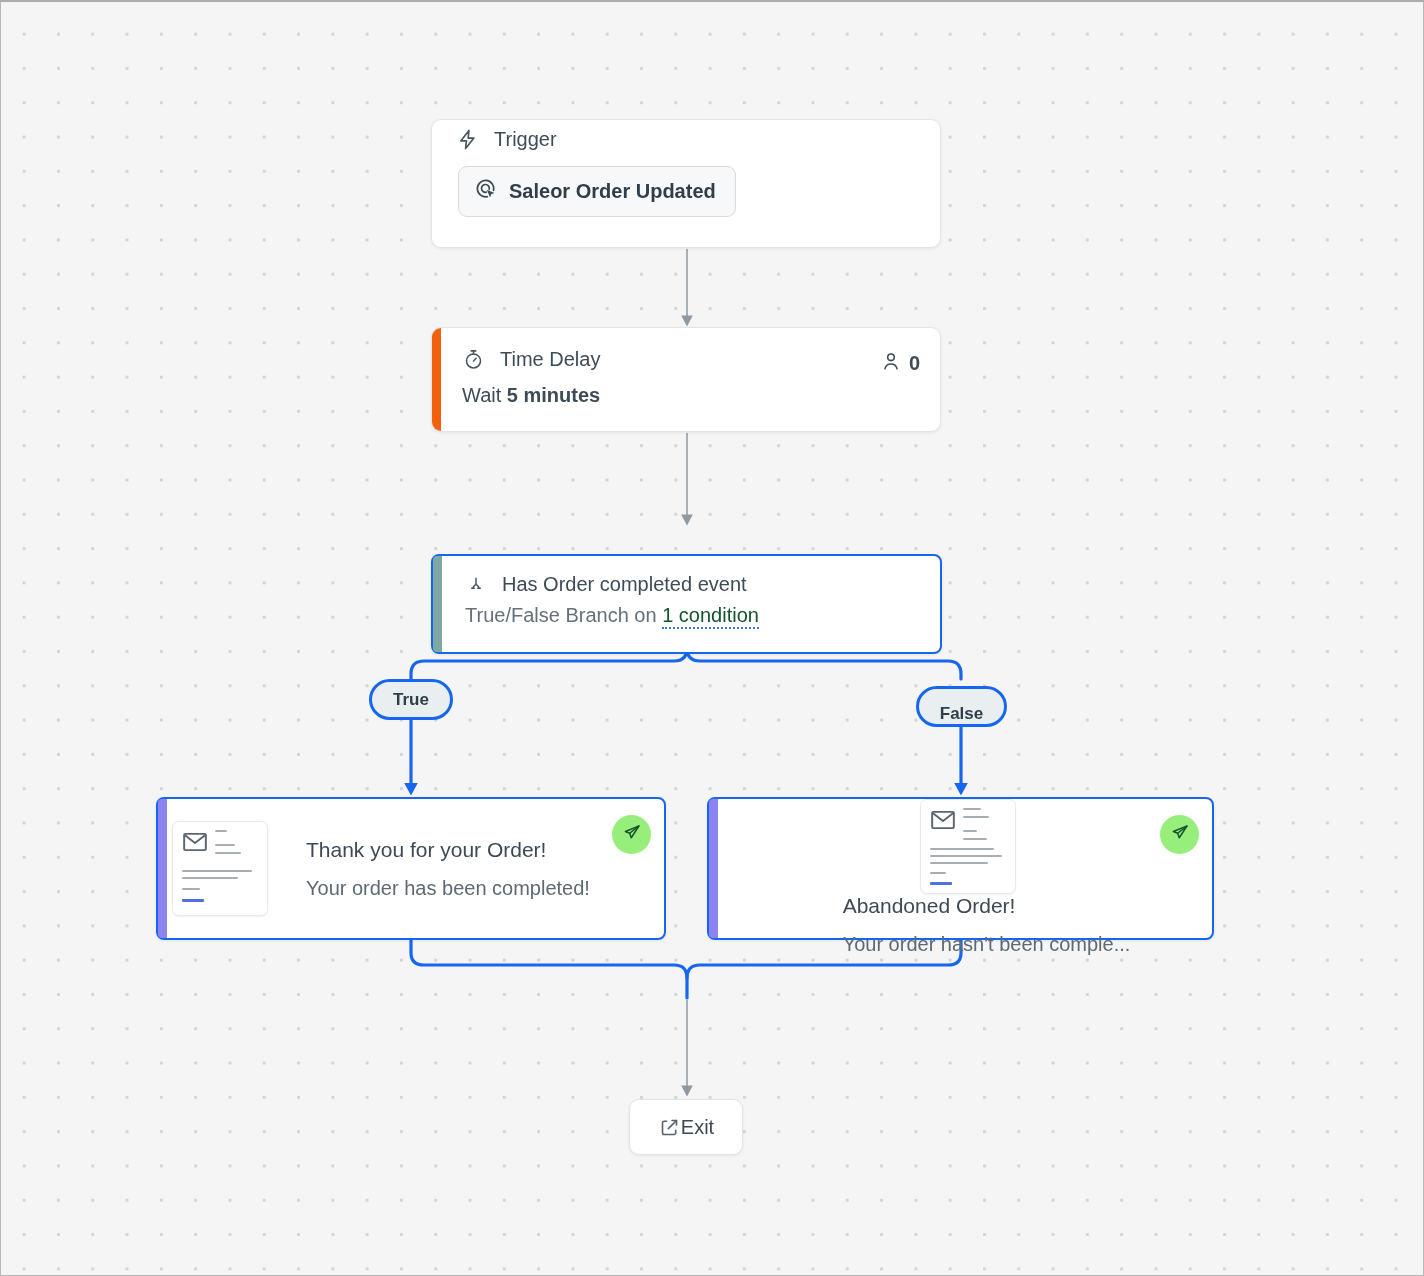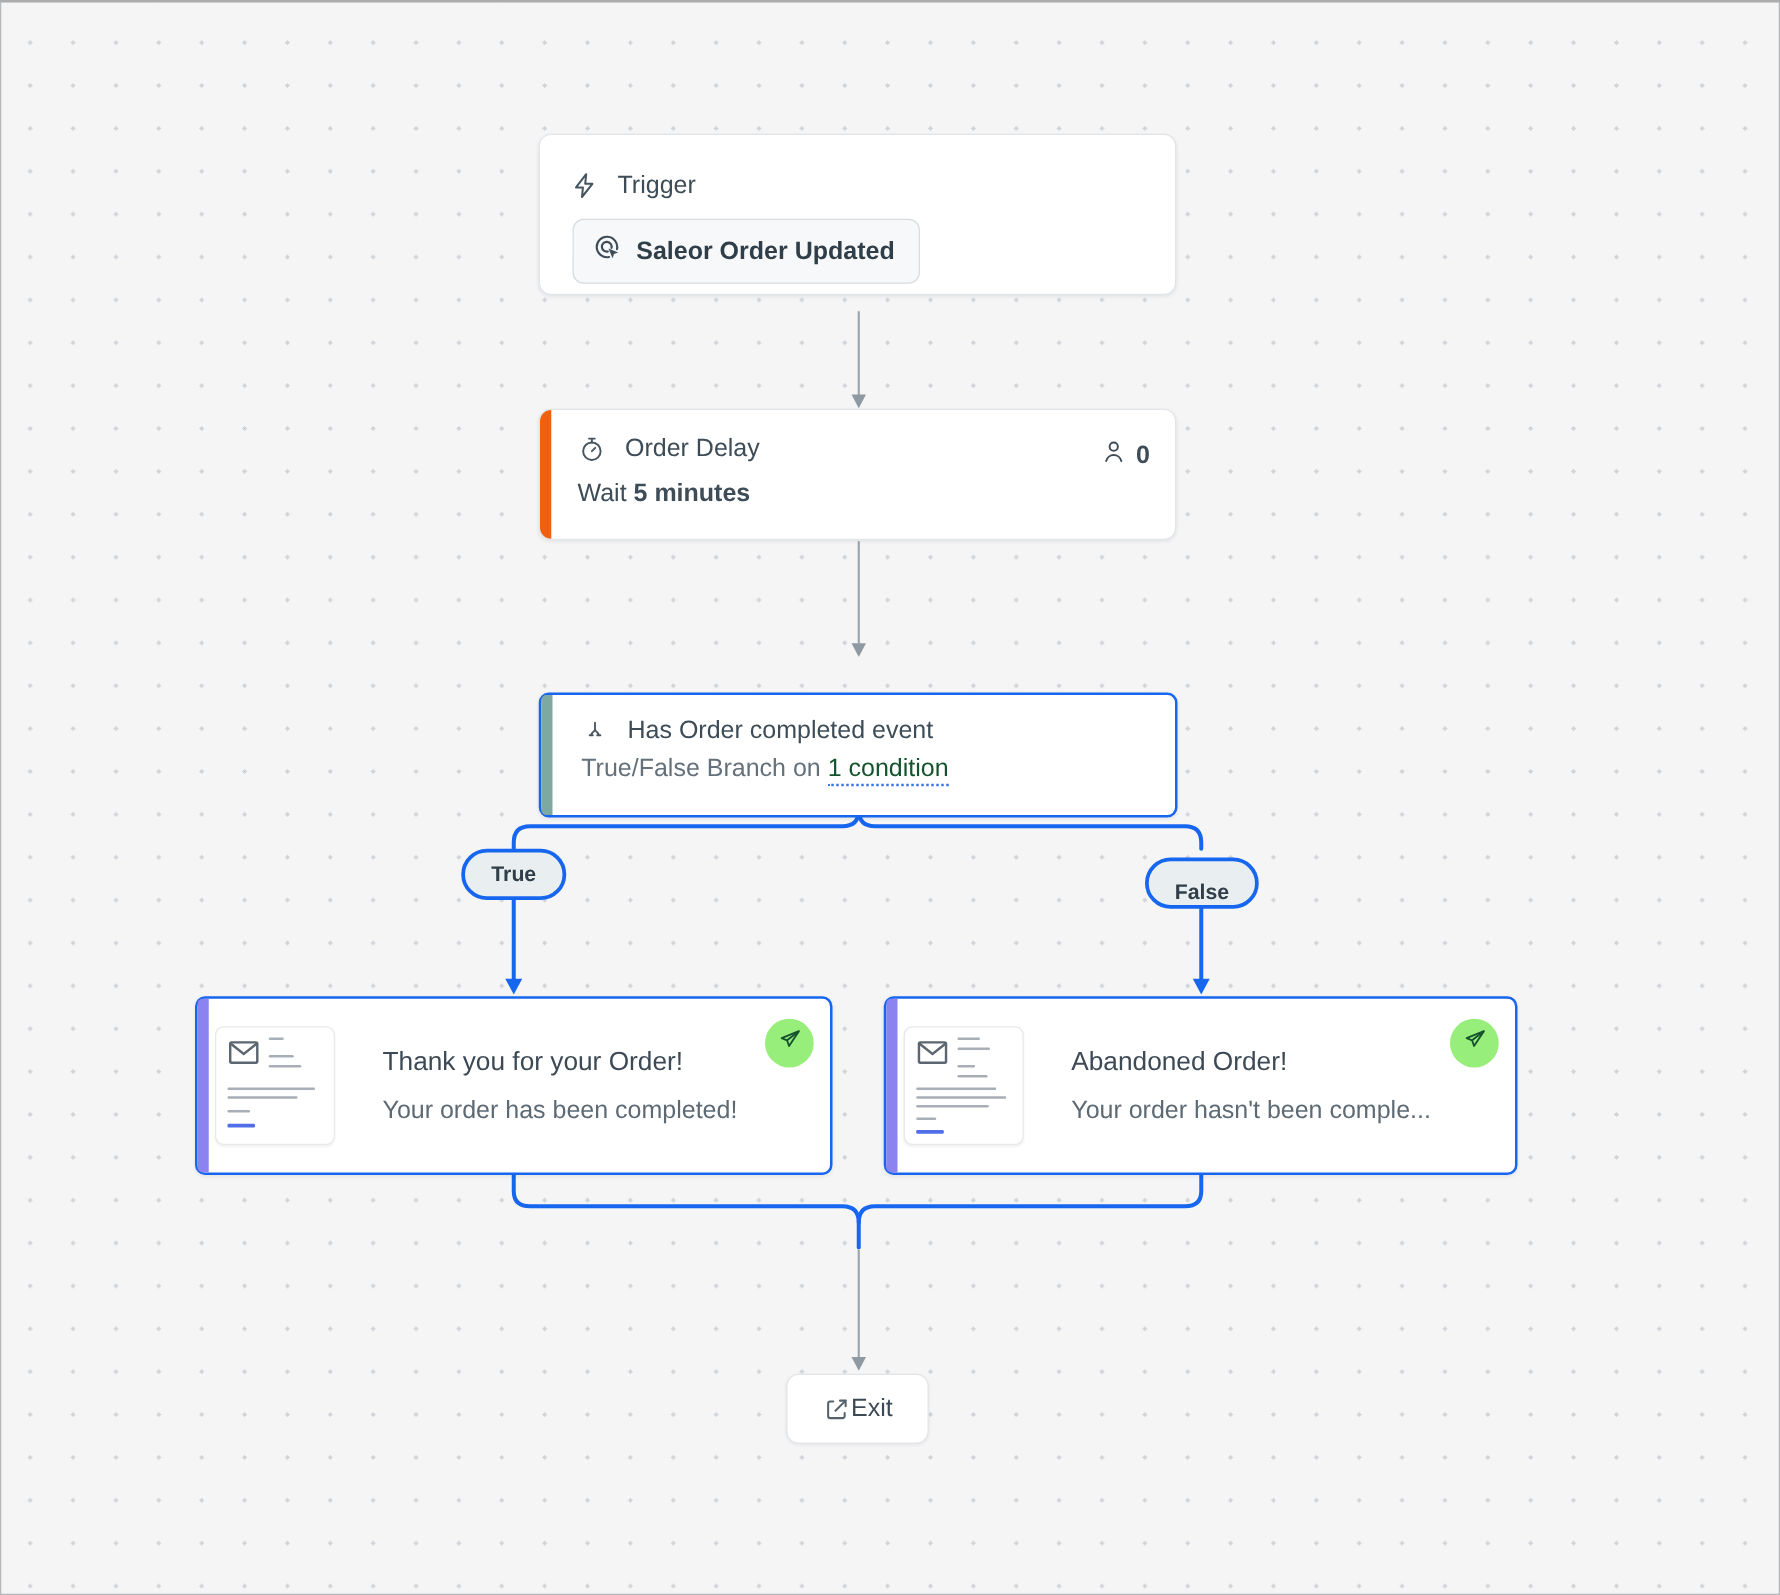--- a/index.html
+++ b/index.html
@@ -28,21 +28,21 @@
   }
   .plain-border{border:1px solid #e2e5e8;border-radius:10px;}
   .selected{border:2.5px solid #1766ef;border-radius:8px;}
 
   .stripe{position:absolute;left:0;top:0;bottom:0;width:9px;}
   .stripe.orange{background:#f2600e;border-radius:9px 0 0 9px;}
   .stripe.teal{background:#7ea9a3;border-radius:4px 0 0 4px;}
   .stripe.purple{background:#8b83f0;border-radius:4px 0 0 4px;}
 
   
-  .trigger-node{left:430px;top:105px;width:510px;height:129px;padding:29px 24px;}
+  .trigger-node{left:430px;top:117px;width:510px;height:129px;padding:8px 24px;}
   .node-header{display:flex;align-items:center;gap:15px;color:#3d4c56;font-size:20px;}
   .node-header .icon{display:flex;color:#46555f;}
   .trigger-btn{
     display:inline-flex;align-items:center;gap:11px;
     margin-top:15px;margin-left:2px;padding:10px 19px 10px 15px;
     background:#f7f8f9;border:1px solid #d8dcdf;border-radius:9px;
     font-size:20px;font-weight:bold;color:#2f3e48;cursor:pointer;
   }
 
   
@@ -63,21 +63,21 @@
     display:flex;align-items:center;justify-content:center;
     background:#e9eef0;border:3.2px solid #1766ef;border-radius:21px;
     font-size:17px;font-weight:bold;color:#2f3e48;
   }
   .pill-true{left:368px;top:677px;width:84px;}
   .pill-false{left:915px;top:684px;width:91px;align-items:flex-end;}
 
   
   .email-node{top:795px;height:143px;display:flex;align-items:center;padding-left:14px;}
   .email-true-node{left:155px;width:510px;}
-  .email-false-node{left:706px;width:507px;}
+  .email-false-node{left:706px;width:507px;flex-direction:column;}
   .email-thumb{
     flex:0 0 auto;width:96px;height:95px;box-sizing:border-box;background:#fff;
     border:1px solid #e7eaec;border-radius:7px;box-shadow:0 1px 2px rgba(16,24,40,.06);
     padding:8px 8px;position:relative;overflow:hidden;
   }
   .thumb-env{position:absolute;left:9px;top:9px;color:#5b6670;}
   .t-line{height:2px;background:#a7aeb5;border-radius:1px;}
   .thumb-lines-top{position:absolute;left:42px;top:8px;right:10px;display:flex;flex-direction:column;gap:6px;}
   .thumb-lines-mid{position:absolute;left:9px;top:48px;right:10px;display:flex;flex-direction:column;gap:5px;}
   .t-line.blue{background:#4f6ee8;width:22px;height:3px;}
@@ -142,21 +142,21 @@
 
   <div class="node plain-border delay-node">
     <span class="stripe orange"></span>
     <div class="node-header">
       <span class="icon">
         <svg width="23" height="23" viewBox="0 0 24 24" fill="none" stroke="currentColor" stroke-width="1.6" stroke-linecap="round">
             <circle cx="12" cy="13.5" r="7.3"></circle>
             <path d="M12 6.2 V3.6 M9.6 3 h4.8 M12 13.5 L14.8 10.7"></path>
           </svg>
       </span>
-      <span>Order Delay</span>
+      <span>Time Delay</span>
     </div>
     <div class="delay-counter">
       <span class="icon">
         <svg width="22" height="22" viewBox="0 0 24 24" fill="none" stroke="#3d4c56" stroke-width="1.7" stroke-linecap="round">
             <circle cx="12" cy="8" r="3.6"></circle>
             <path d="M5.4 20.5 a6.8 6.8 0 0 1 13.2 0"></path>
           </svg>
       </span>
       <span>0</span>
     </div>

